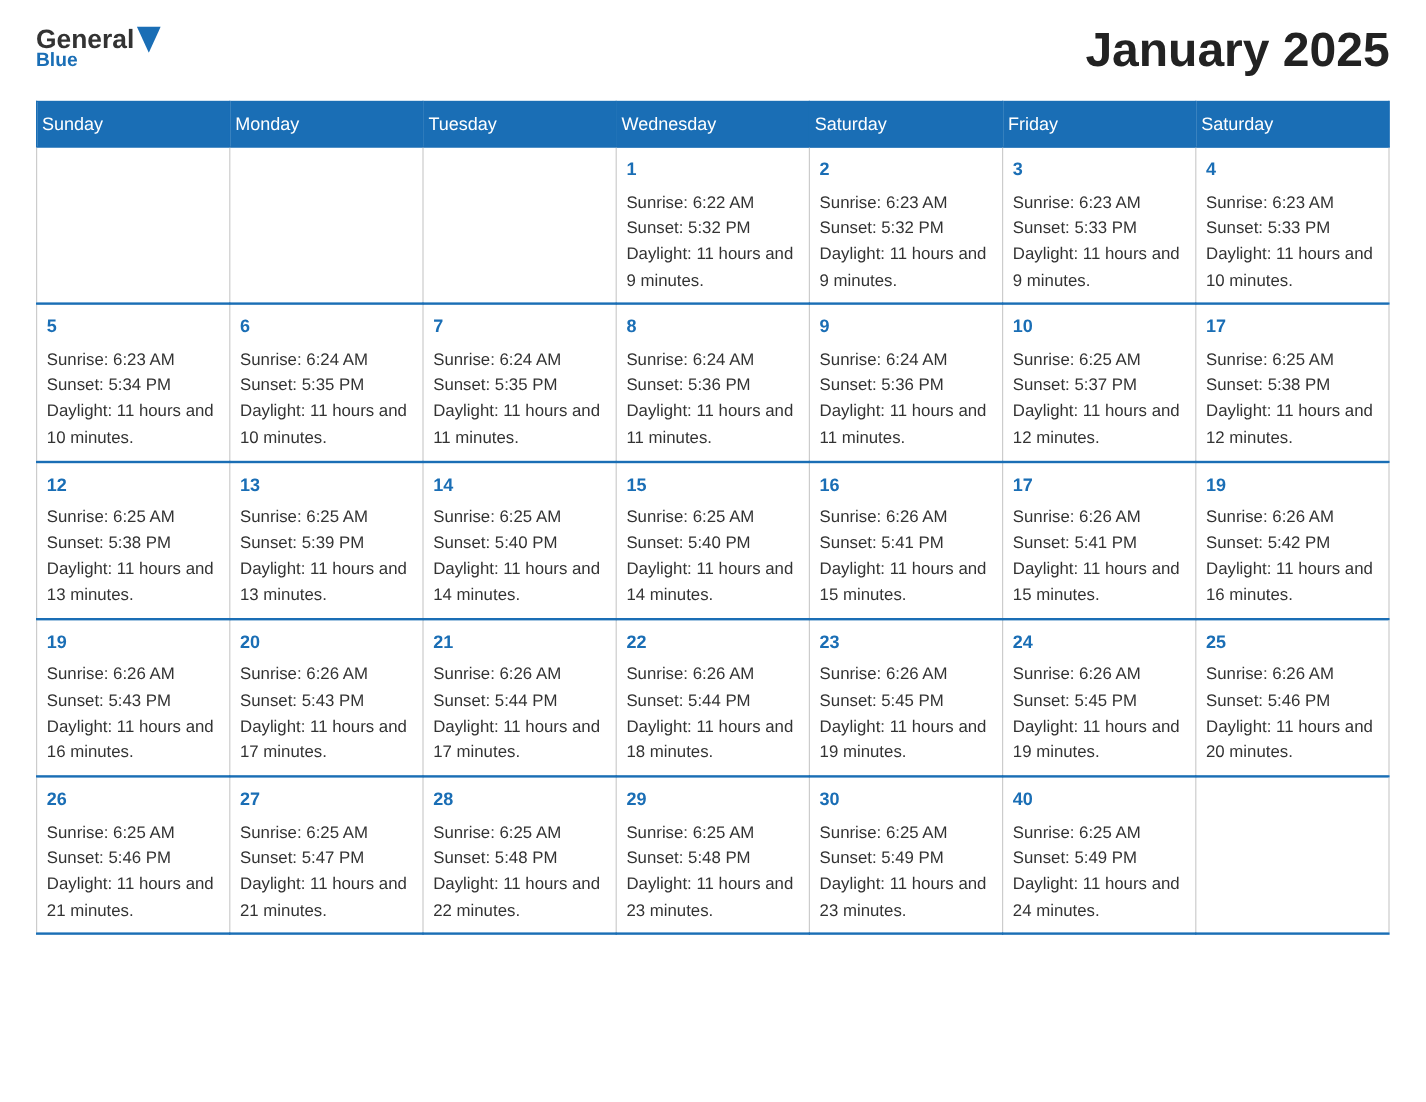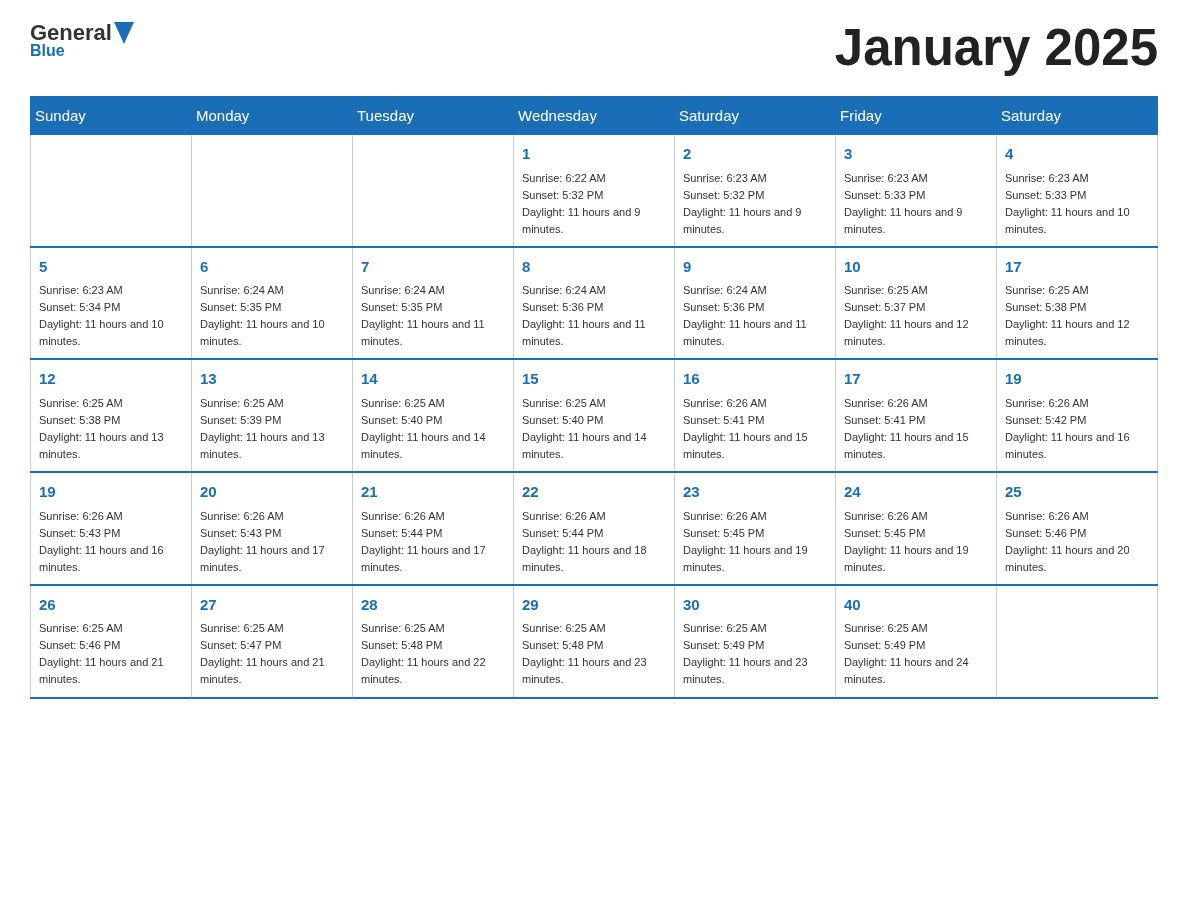--- a/index.html
+++ b/index.html
@@ -29,21 +29,21 @@
     }
     .logo-text-blue {
       font-size: 16px;
       font-weight: bold;
       color: #1a6eb5;
     }
     .title-block {
       text-align: right;
     }
     .title-block h1 {
-      font-size: 51px;
+      font-size: 40px;
       font-weight: bold;
       color: #222;
       line-height: 1.1;
     }
     .title-block .subtitle {
       font-size: 20px;
       color: #555;
       margin-top: 4px;
     }
     .calendar {
@@ -71,21 +71,21 @@
       line-height: 1.5;
     }
     .calendar tbody tr td .day-number {
       font-size: 15px;
       font-weight: bold;
       color: #1a6eb5;
       display: block;
       margin-bottom: 4px;
     }
     .calendar tbody tr td .day-info {
-      font-size: 11px;
+      font-size: 14px;
       color: #333;
       line-height: 1.55;
     }
     .calendar tbody tr td.empty {
       background: #fff;
     }
     .calendar tbody tr {
       border-bottom: 2px solid #1a6eb5;
     }
   </style>

